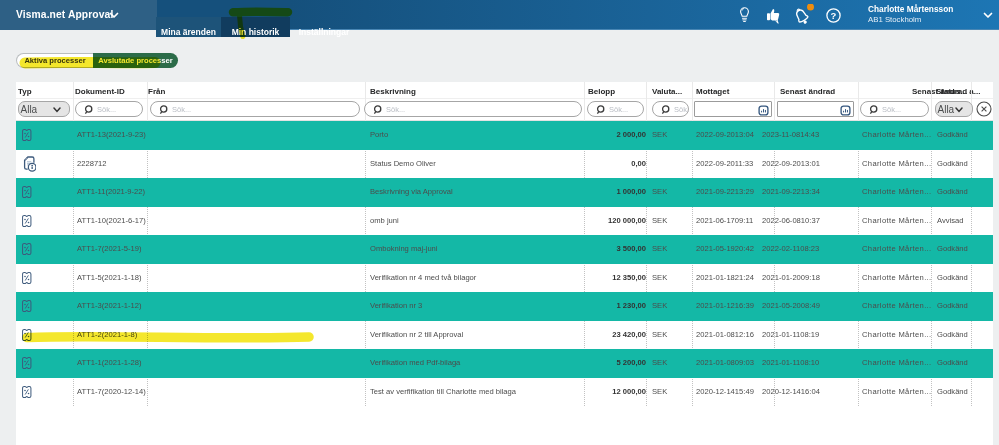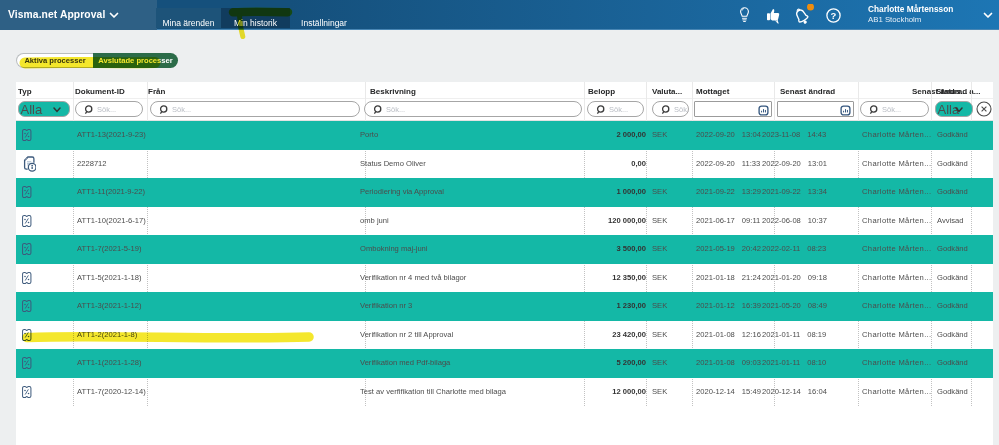--- a/index.html
+++ b/index.html
@@ -1,22 +1,22 @@
 <!DOCTYPE html>
 <html><head>
 <meta charset="utf-8">
 <style>
 *{margin:0;padding:0;box-sizing:border-box}
 html,body{width:999px;height:445px;overflow:hidden}
 body{font-family:"Liberation Sans",sans-serif;background:#edeff0;position:relative}
 
 #topbar{position:absolute;left:0;top:0;width:999px;height:30px;border-bottom:1px solid #4886b4;background:linear-gradient(90deg,#15507c 290px,#1a6398 65%,#1d76b4 100%)}
-#brand{position:absolute;left:0;top:0;width:157px;height:30px;background:#2e6085;color:#fff;font-size:10.3px;font-weight:700;line-height:30px;padding-left:8px;letter-spacing:.1px}
+#brand{position:absolute;left:0;top:0;width:157px;height:30px;background:#2e6085;color:#fff;font-size:10.3px;font-weight:700;line-height:30px;padding-left:16px;letter-spacing:.1px}
 #brand svg{position:absolute;left:109px;top:12px}
-.navtile{position:absolute;top:8px;height:20px;color:#fff;font-size:8.5px;font-weight:400;line-height:30px;text-align:center}
+.navtile{position:absolute;top:17px;height:20px;color:#fff;font-size:8.5px;font-weight:700;line-height:30px;text-align:center}
 #nav-mina{left:156px;width:65px;background:#1d5379}
 #nav-hist{left:221px;width:69px;background:#113c5e}
 #nav-inst{left:290px;width:68px;background:transparent}
 
 .tico{position:absolute;top:0}
 #user{position:absolute;left:868px;top:3.5px;color:#fff}
 #user .n{font-size:8.3px;font-weight:700;line-height:11.5px}
 #user .s{font-size:7.8px;line-height:9.5px;color:#e4eef7}
 
 #tab-l{position:absolute;left:16px;top:53px;width:77px;height:15px;background:#fff;border:1px solid #b9bdbf;border-right:none;border-radius:8px 0 0 8px;font-size:7.6px;font-weight:700;color:#3a3a3a;text-align:center;line-height:14px}
@@ -25,37 +25,37 @@
 #tbl{position:absolute;left:16px;top:82px;width:977px;height:403px;background:#fff}
 .hlabel{position:absolute;top:5px;font-size:8px;font-weight:700;color:#262728;white-space:nowrap}
 .vsep{position:absolute;top:0;height:39px;width:0;border-left:1px solid #e9e9e9}
 .vdot{position:absolute;top:39px;height:285px;width:0;border-left:1px dotted #c2c2c2}
 .hline1{position:absolute;left:0;top:16px;width:977px;border-top:1px solid #efefef}
 .hline2{position:absolute;left:0;top:38px;width:977px;border-top:1px solid #e3e3e3}
 
 .pill{position:absolute;top:19px;height:16px;background:#fff;border:1px solid #a6a6a6;border-radius:9px;font-size:7.5px;color:#b9bdc4;line-height:14px}
 .pill .mg{position:absolute;left:8px;top:3px}
 .pill .ph{position:absolute;left:21px;top:1px}
-.sel{position:absolute;top:19px;height:16px;background:#14b8a6;border:1px solid #a6a6a6;border-radius:7px;font-size:13px;color:#4b4d4e;line-height:14px}
+.sel{position:absolute;top:19px;height:16px;background:#e5e5e5;border:1px solid #a6a6a6;border-radius:7px;font-size:10px;color:#4b4d4e;line-height:14px}
 .date{position:absolute;top:19px;height:16px;background:#fff;border:1px solid #9b9b9b;border-radius:1px}
 .date svg{position:absolute;right:2px;top:3px}
 
 .row{position:absolute;left:0;width:977px;height:28.5px;font-size:7.6px;color:#4c4c4c}
 .row.g{background:#14b8a6}
 .row span{position:absolute;top:50%;transform:translateY(-60%);white-space:nowrap}
 .c-id{left:61px}
-.c-de{left:344px}
+.c-de{left:354px}
 .c-am{right:347px;font-weight:700;color:#333}
 .c-cu{left:636px}
 .c-mo{left:680px}
 .c-se{left:746px}
 .c-av{left:846px;letter-spacing:.35px}
 .c-st{left:921px}
 .ricon{position:absolute;left:5px;top:50%;transform:translateY(-50%)}
-.row i{font-style:normal;padding-left:7px}
+.row i{font-style:normal;padding-left:0}
 
 #annot{position:absolute;left:0;top:0;width:999px;height:445px;mix-blend-mode:multiply;pointer-events:none}
 </style>
 </head>
 <body>
 
 <div id="topbar"></div>
 <div id="brand">Visma.net Approval
  <svg width="10" height="7" viewBox="0 0 10 7">
       <path d="M1.5 1.5 L5 5 L8.5 1.5" fill="none" stroke="#fff" stroke-width="1.7" stroke-linecap="round" stroke-linejoin="round"></path>
@@ -239,21 +239,21 @@
         <span class="c-st">Godkänd</span>
       </div>
       <div class="row g" style="top:96px">
         <svg class="ricon" width="11.5" height="15" viewBox="0 0 24 29">
           <path d="M6.8 2.9 H8.4 C9.8 2.9 10.4 5.1 12 5.1 C13.6 5.1 14.2 2.9 15.6 2.9 H17.2 Q20.7 2.9 20.7 6.3 V22.7 Q20.7 26.1 17.2 26.1 H15.6 C14.2 26.1 13.6 23.9 12 23.9 C10.4 23.9 9.8 26.1 8.4 26.1 H6.8 Q3.3 26.1 3.3 22.7 V6.3 Q3.3 2.9 6.8 2.9 Z" fill="none" stroke="#3d5a7c" stroke-width="2.1"></path>
           <path d="M8.7 19.8 L15.4 9" stroke="#3d5a7c" stroke-width="1.9"></path>
           <circle cx="8.4" cy="11.4" r="1.7" fill="#3d5a7c"></circle>
           <circle cx="15.7" cy="17.6" r="1.7" fill="#3d5a7c"></circle>
         </svg>
         <span class="c-id">ATT1-11(2021-9-22)</span>
-        <span class="c-de">Periodiering via Approval</span>
+        <span class="c-de">Beskrivning via Approval</span>
         <span class="c-am">1 000,00</span>
         <span class="c-cu">SEK</span>
         <span class="c-mo">2021-09-22<i>13:29</i></span>
         <span class="c-se">2021-09-22<i>13:34</i></span>
         <span class="c-av">Charlotte Mårten...</span>
         <span class="c-st">Godkänd</span>
       </div>
       <div class="row" style="top:124.5px">
         <svg class="ricon" width="11.5" height="15" viewBox="0 0 24 29">
           <path d="M6.8 2.9 H8.4 C9.8 2.9 10.4 5.1 12 5.1 C13.6 5.1 14.2 2.9 15.6 2.9 H17.2 Q20.7 2.9 20.7 6.3 V22.7 Q20.7 26.1 17.2 26.1 H15.6 C14.2 26.1 13.6 23.9 12 23.9 C10.4 23.9 9.8 26.1 8.4 26.1 H6.8 Q3.3 26.1 3.3 22.7 V6.3 Q3.3 2.9 6.8 2.9 Z" fill="none" stroke="#3d5a7c" stroke-width="2.1"></path>

